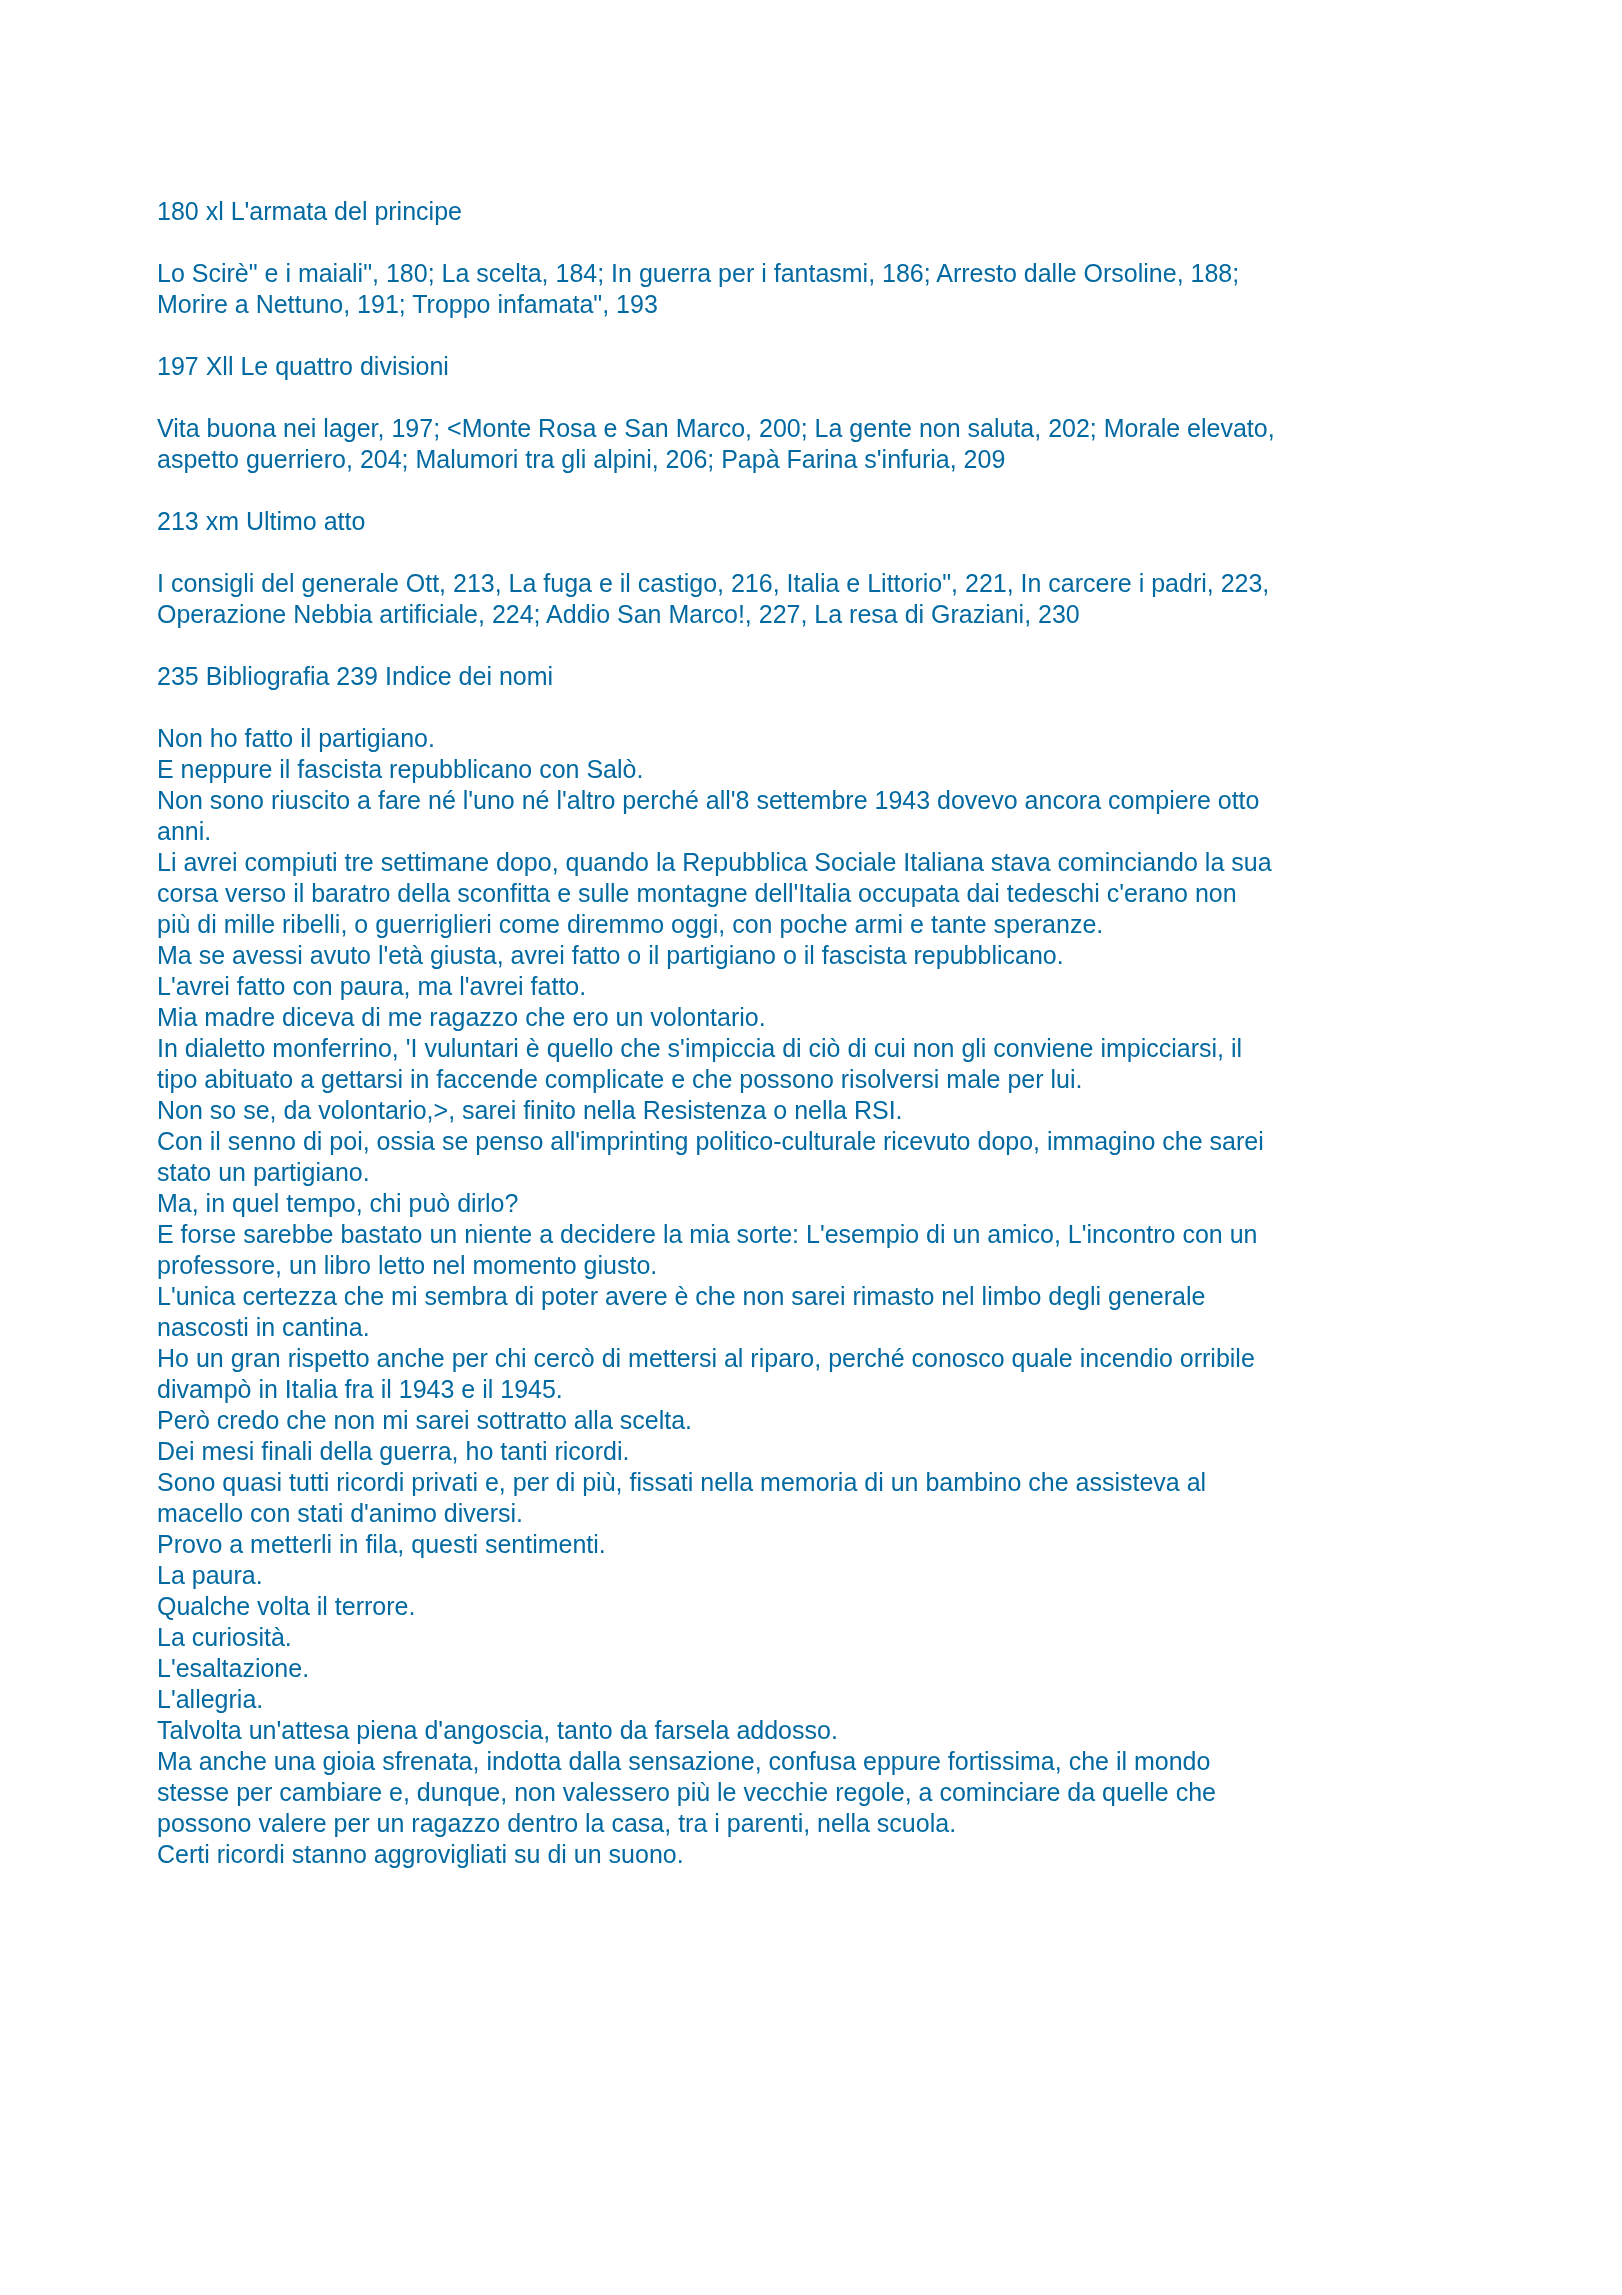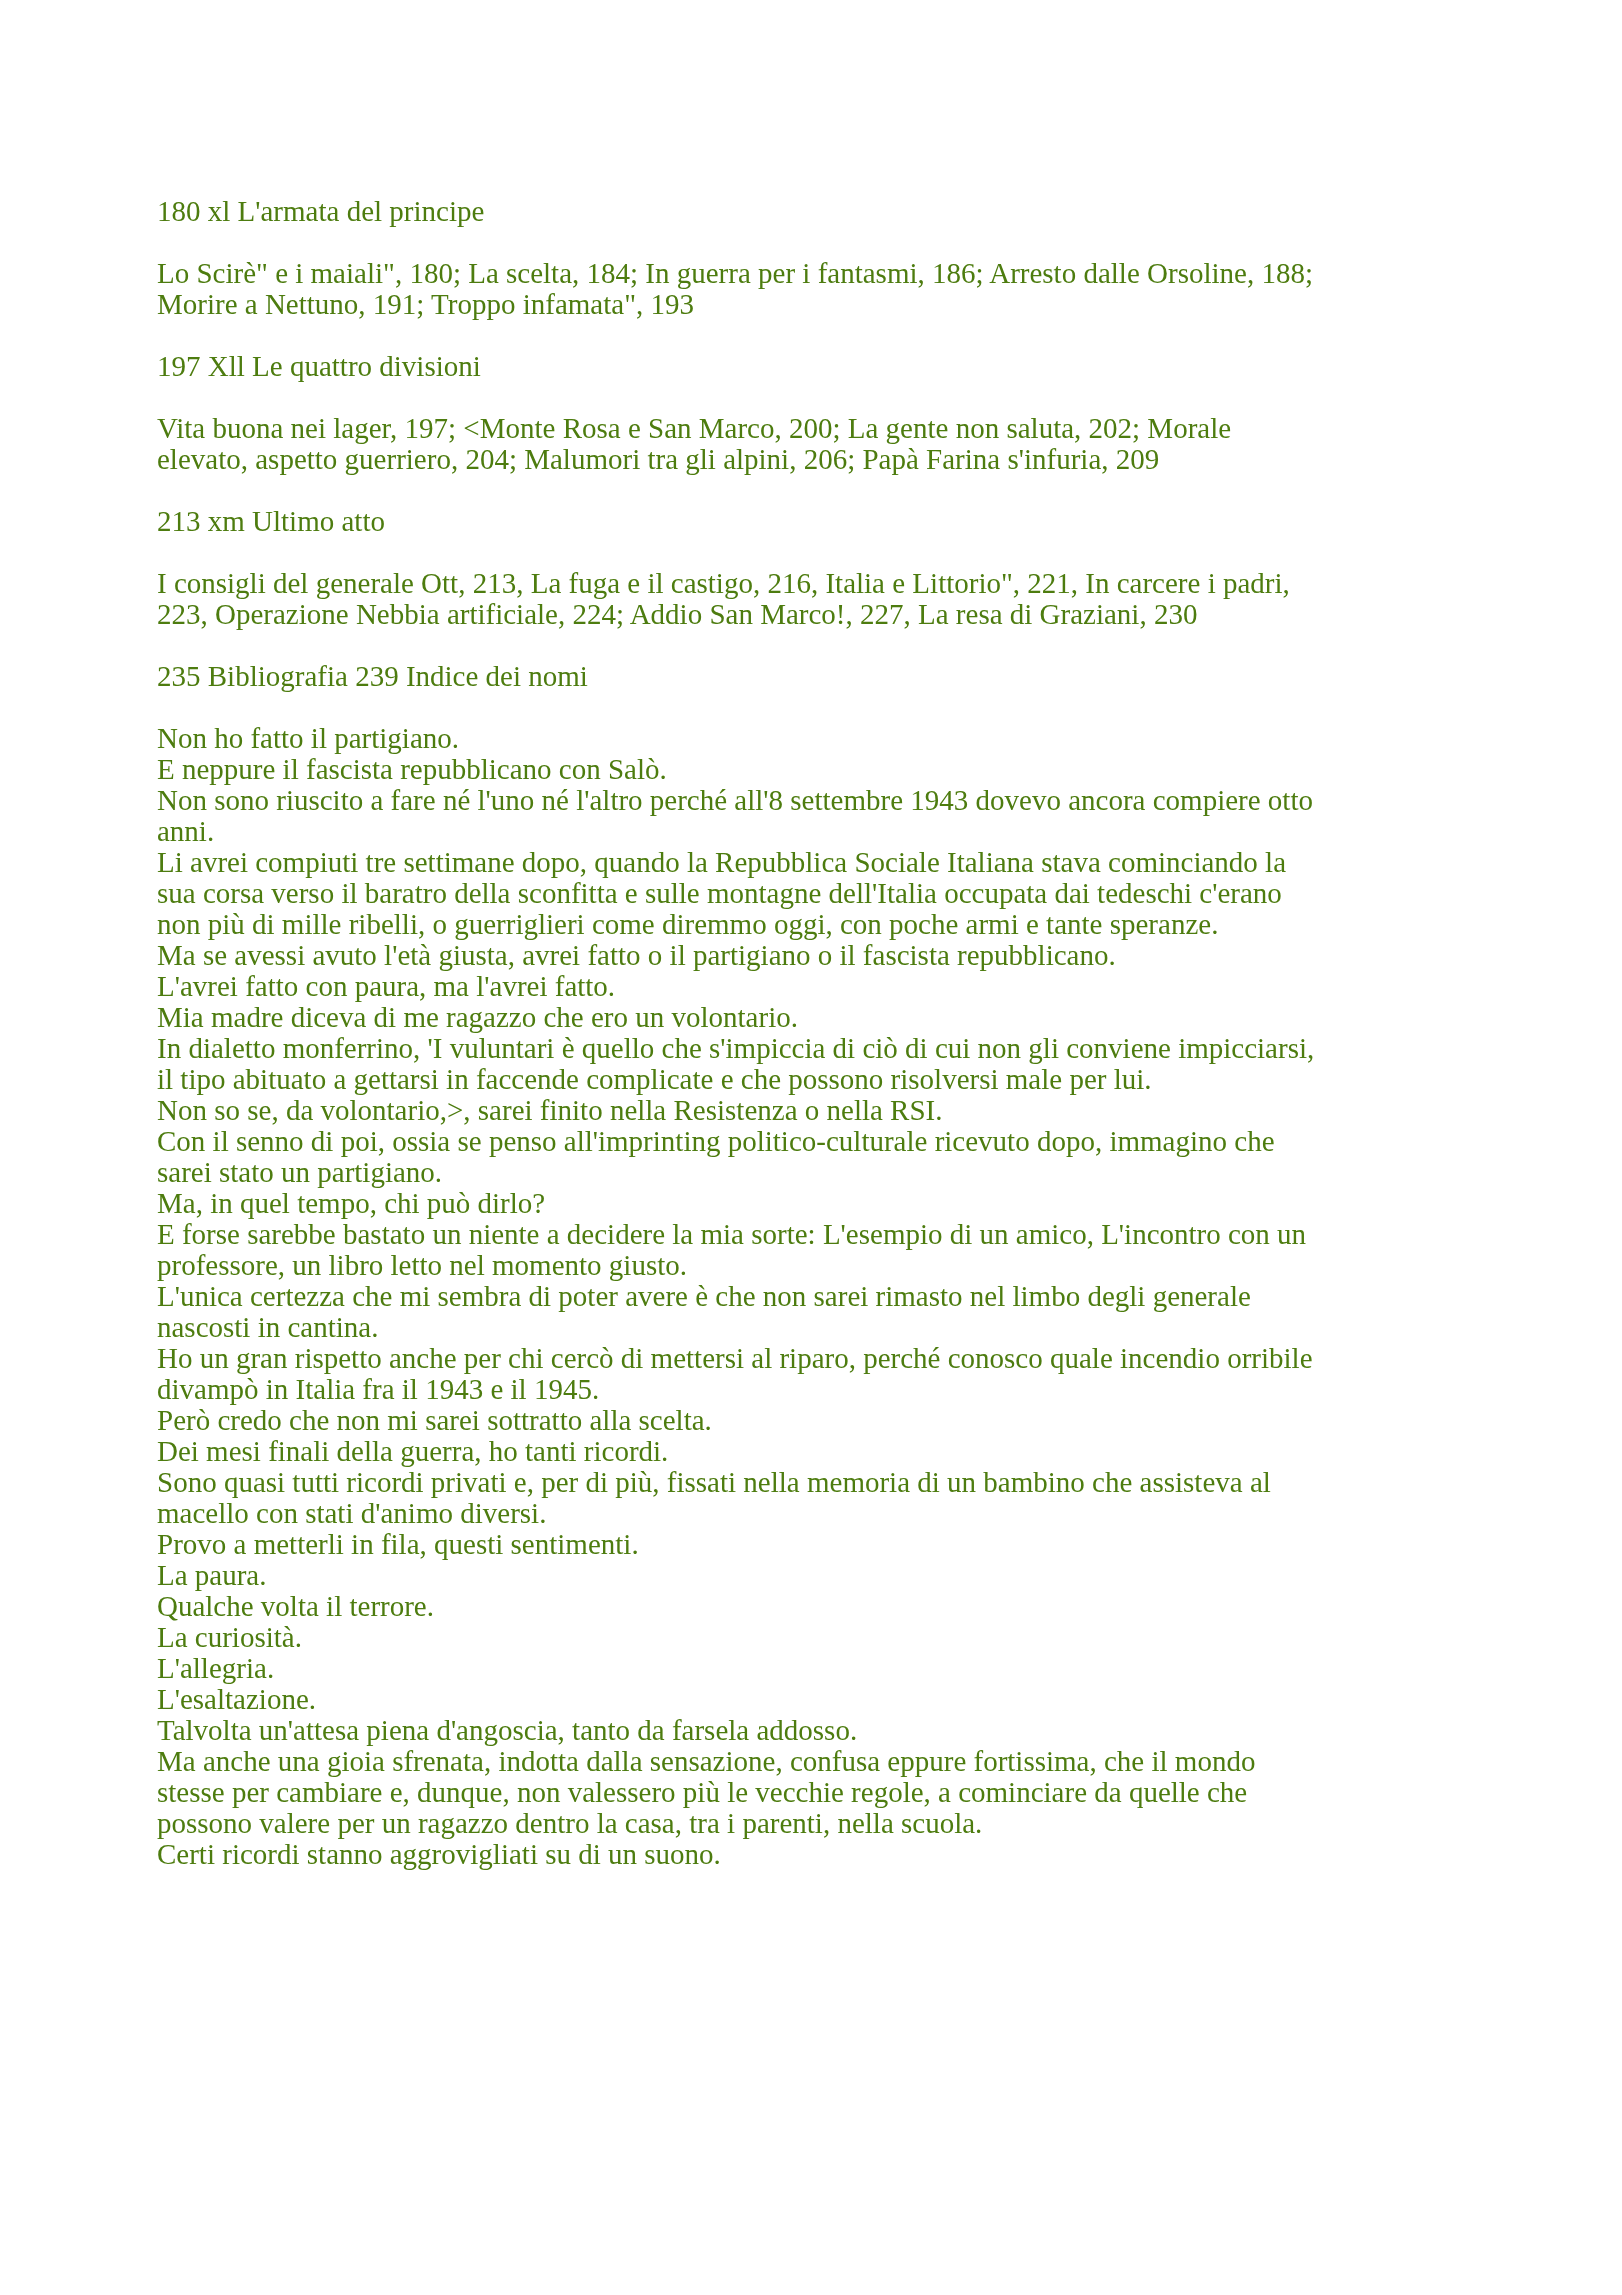--- a/index.html
+++ b/index.html
@@ -11,24 +11,24 @@
     height: 2295px;
     background: #ffffff;
     position: relative;
     overflow: hidden;
   }
   .page {
     position: absolute;
     left: 157px;
     top: 196px;
     width: 80.4ch;
-    font-family: Liberation Serif, serif;
-    font-size: 29px;
+    font-family: Liberation Sans, sans-serif;
+    font-size: 25px;
     line-height: 31px;
-    color: #4d7c0f;
+    color: #0369a1;
   }
   .page p {
     margin: 0;
     word-spacing: normal;
   }
   .page p.gap {
     margin-top: 31px;
   }
 </style>
 </head>
@@ -56,19 +56,19 @@
   <p>E forse sarebbe bastato un niente a decidere la mia sorte: L'esempio di un amico, L'incontro con un professore, un libro letto nel momento giusto.</p>
   <p>L'unica certezza che mi sembra di poter avere è che non sarei rimasto nel limbo degli generale nascosti in cantina.</p>
   <p>Ho un gran rispetto anche per chi cercò di mettersi al riparo, perché conosco quale incendio orribile divampò in Italia fra il 1943 e il 1945.</p>
   <p>Però credo che non mi sarei sottratto alla scelta.</p>
   <p>Dei mesi finali della guerra, ho tanti ricordi.</p>
   <p>Sono quasi tutti ricordi privati e, per di più, fissati nella memoria di un bambino che assisteva al macello con stati d'animo diversi.</p>
   <p>Provo a metterli in fila, questi sentimenti.</p>
   <p>La paura.</p>
   <p>Qualche volta il terrore.</p>
   <p>La curiosità.</p>
+  <p>L'esaltazione.</p>
   <p>L'allegria.</p>
-  <p>L'esaltazione.</p>
   <p>Talvolta un'attesa piena d'angoscia, tanto da farsela addosso.</p>
   <p>Ma anche una gioia sfrenata, indotta dalla sensazione, confusa eppure fortissima, che il mondo stesse per cambiare e, dunque, non valessero più le vecchie regole, a cominciare da quelle che possono valere per un ragazzo dentro la casa, tra i parenti, nella scuola.</p>
   <p>Certi ricordi stanno aggrovigliati su di un suono.</p>
 </div>
 
 
 </body></html>

